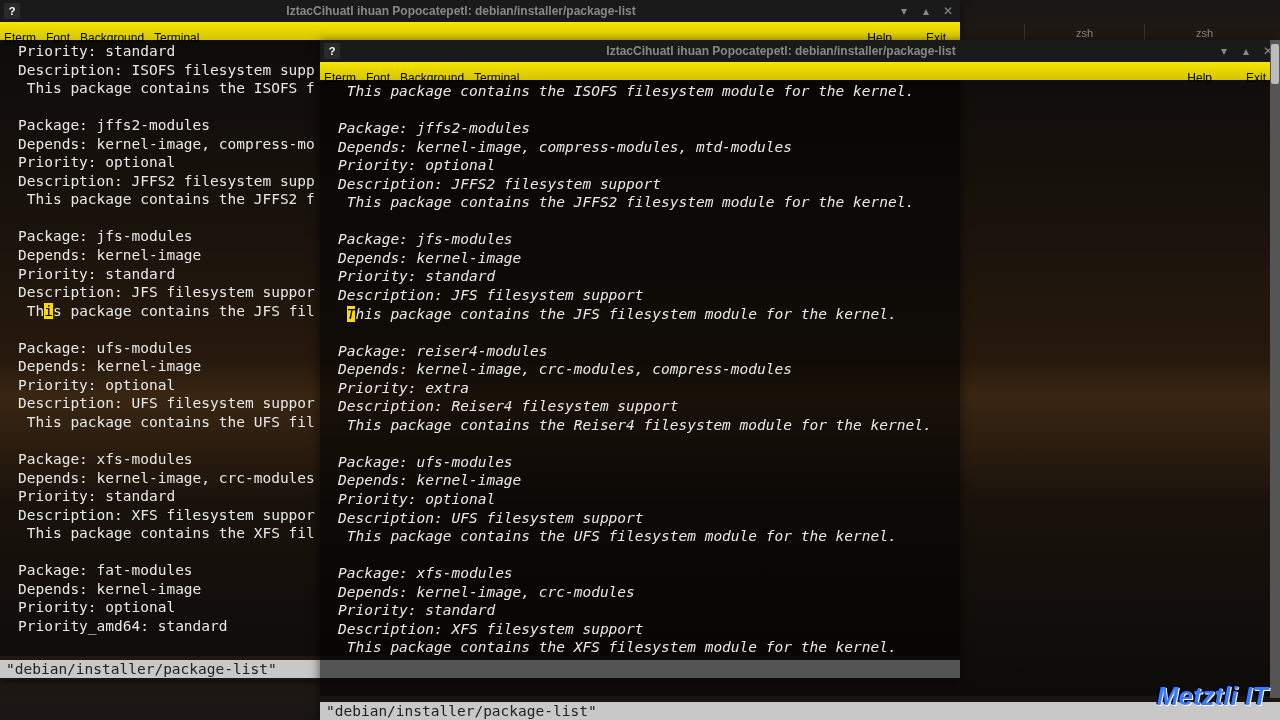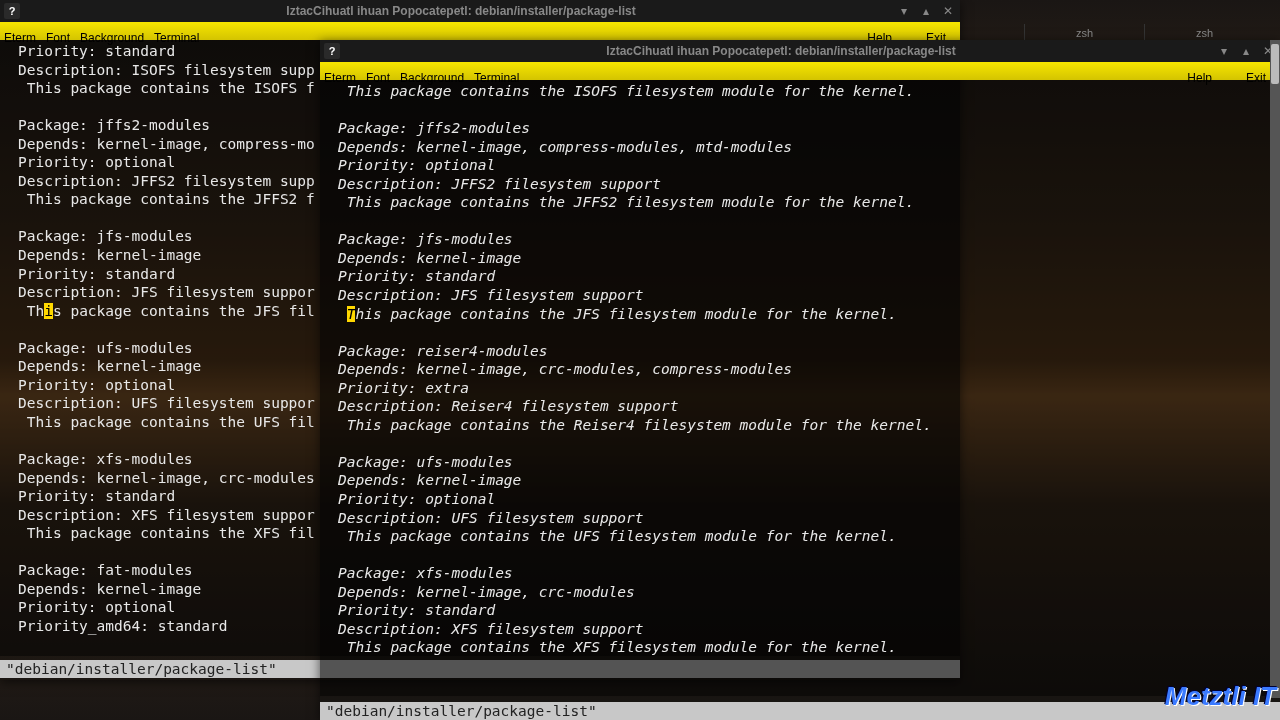--- a/index.html
+++ b/index.html
@@ -78,21 +78,21 @@
   background: #c8c8c8; color: #222;
   padding: 1px 6px;
   font-family: "DejaVu Sans Mono", monospace;
   font-size: 14.5px;
 }
 .cursor {
   background: #ffd800; color: #000;
 }
 .watermark {
   position: absolute;
-  right: 4px; bottom: 8px;
+  right: 12px; bottom: 8px;
   font-family: sans-serif;
   font-size: 26px;
   font-weight: bold;
   font-style: italic;
   color: #3a7aff;
   text-shadow: 1px 1px 0 #fff, -1px -1px 0 #003;
   z-index: 100;
 }
 .scrollbar {
   position:absolute; right:0; top:0; bottom:22px; width:10px; background:#555;

